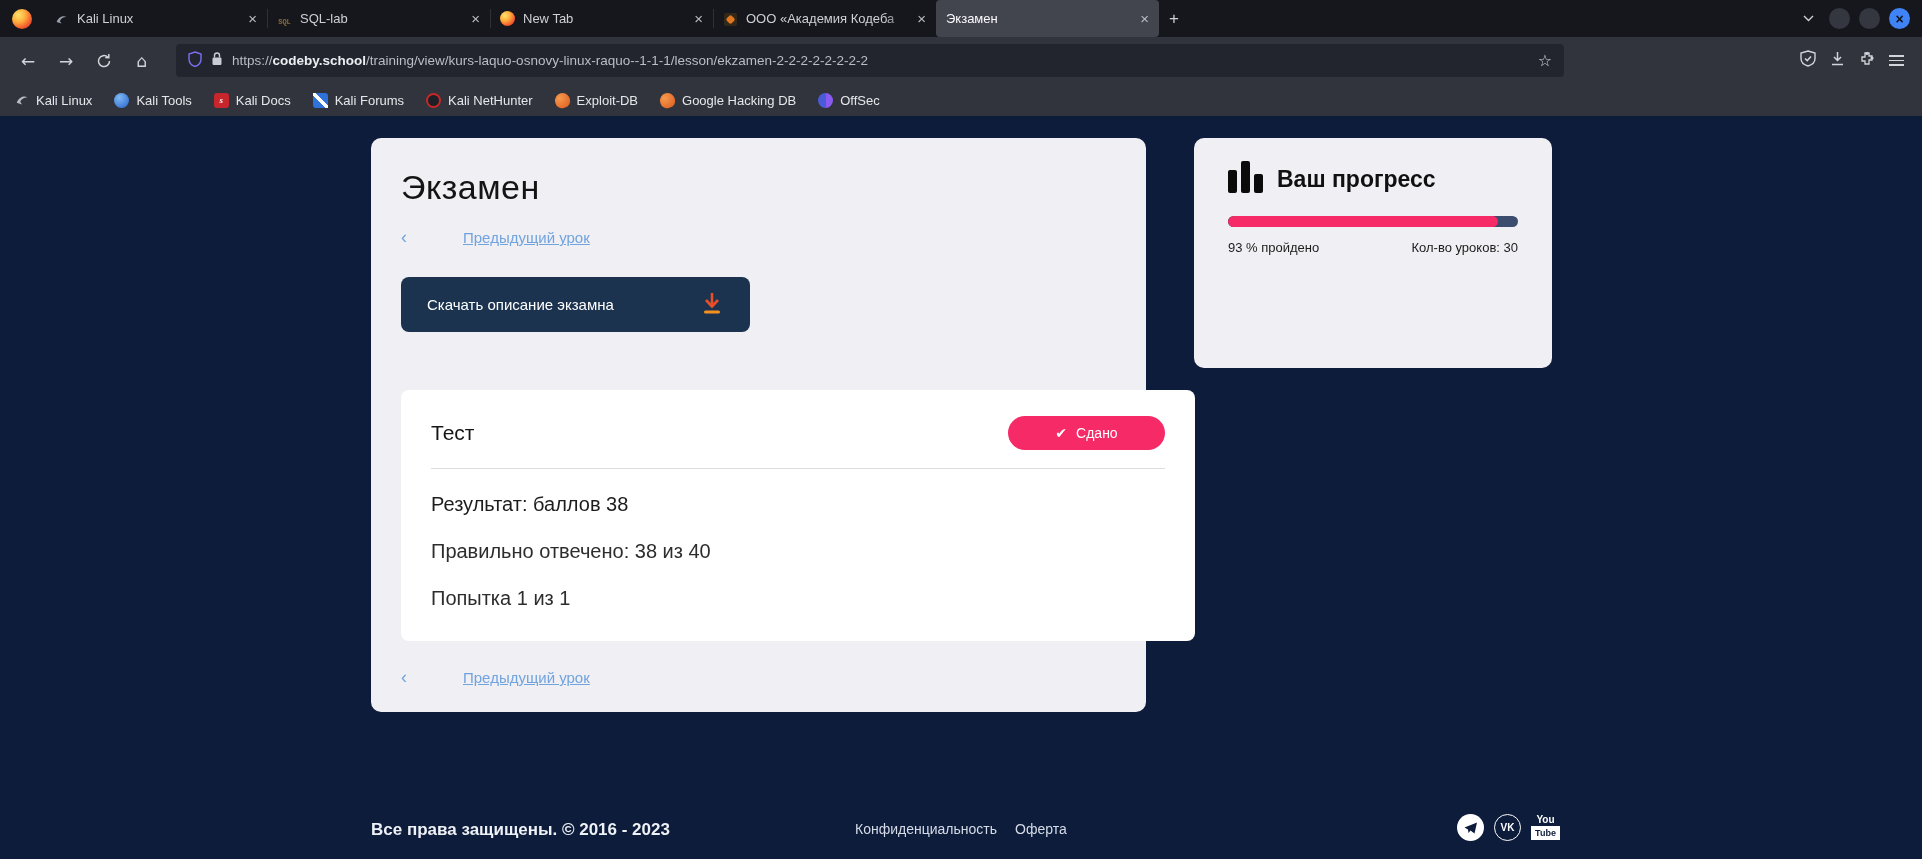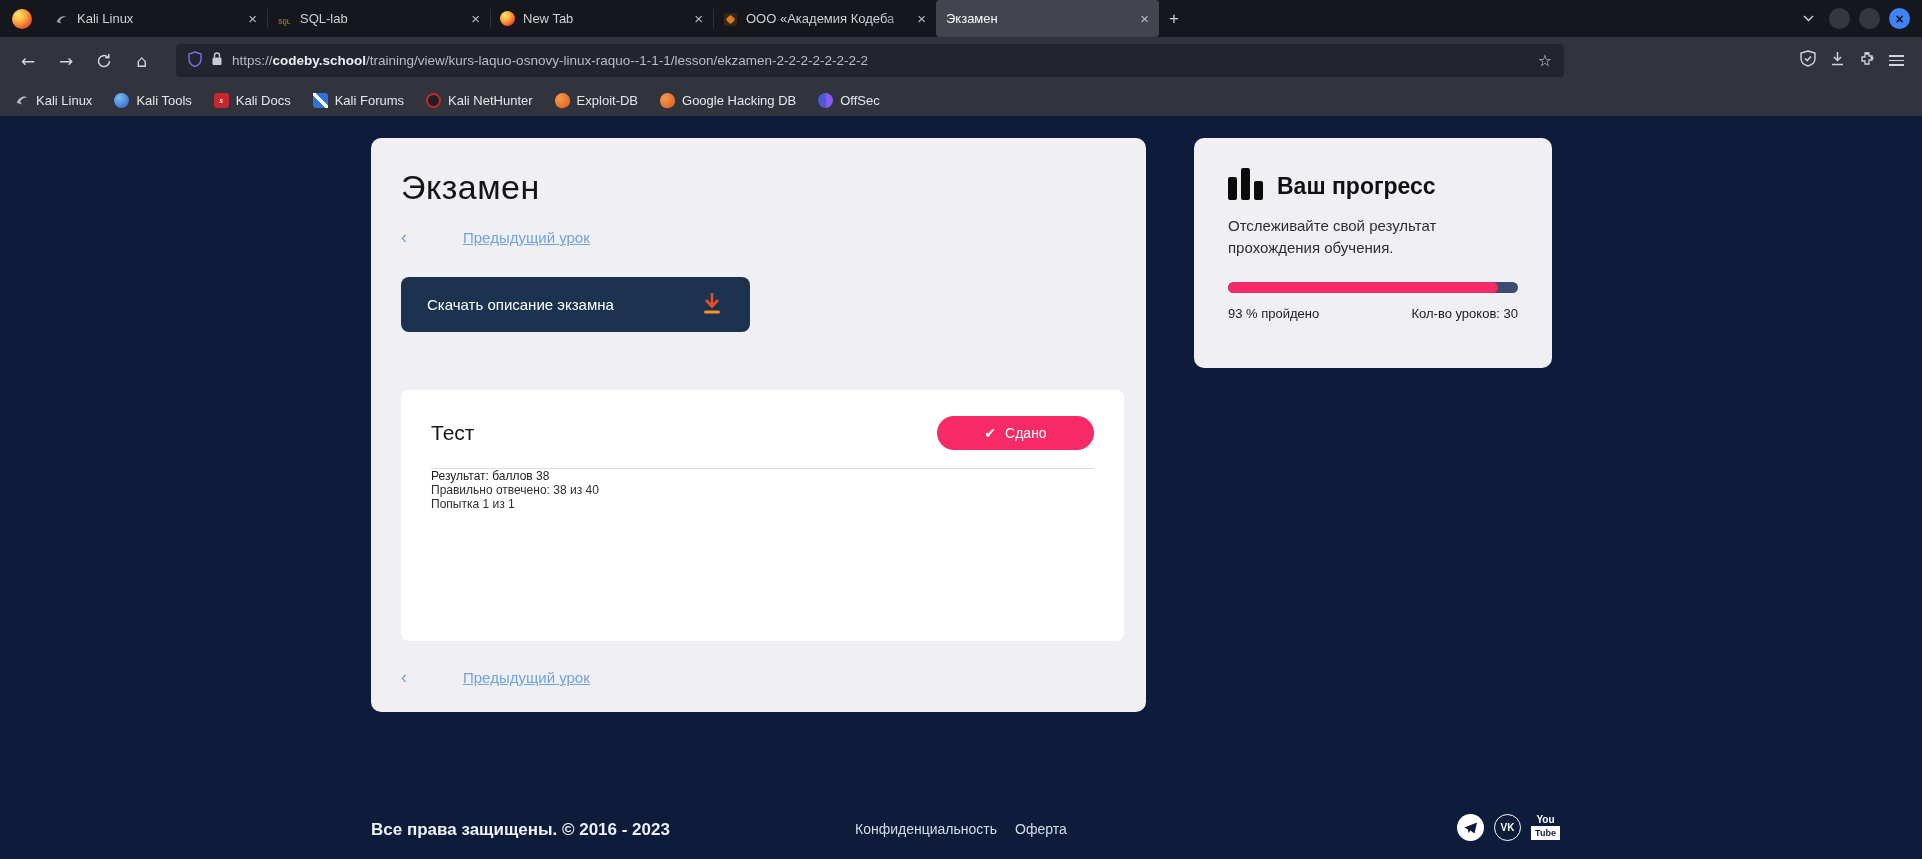--- a/index.html
+++ b/index.html
@@ -56,31 +56,31 @@
   .content { position:relative; width:1922px; height:743px; background:#0d1c3a; }
   .card { position:absolute; background:#f0eff3; border-radius:10px; }
   .main-card { left:371px; top:22px; width:775px; height:574px; padding:30px; }
   .page-title { font-size:34px; font-weight:400; color:#141414; letter-spacing:0.5px; }
   .prev-link { display:inline-flex; align-items:center; gap:9px; color:#71a4de; font-size:15px; cursor:pointer; }
   .prev-link .chev { font-size:18px; text-decoration:none; }
   .prev-link .lbl { text-decoration:underline;margin-left:47px; }
   .prev-top { margin-top:20px; }
   .dl-btn { margin-top:29px; width:349px; height:55px; background:#1c3350; border:none; border-radius:8px;
     display:flex; align-items:center; justify-content:space-between; padding:0 26px; color:#fff; font-size:15px; cursor:pointer; font-family:"Liberation Sans", sans-serif; }
-  .test-card { margin-top:58px; width:723px; height:251px; background:#fff; border-radius:8px; padding:26px 30px; }
+  .test-card { margin-top:58px; width:794px; height:251px; background:#fff; border-radius:8px; padding:26px 30px; }
   .test-head { display:flex; align-items:center; justify-content:space-between; }
   .test-title { font-size:21px; color:#161616; }
   .badge { width:157px; height:34px; border-radius:17px; background:#f52a66; border:none; color:#fff; font-size:14px;
     display:flex; align-items:center; justify-content:center; gap:9px; cursor:pointer; font-family:"Liberation Sans", sans-serif; }
   .divider { margin-top:18px; height:1px; background:#ddddde; }
-  .result-line { font-size:12px; color:#2d2d2d; }
+  .result-line { margin-top:24px; font-size:20px; color:#2d2d2d; }
   .result-line.first { font-weight:500; color:#1d1d1d; }
   .prev-bottom { margin-top:26px; }
 
-  .progress-card { left:1194px; top:22px; width:358px; height:230px; padding:30px 34px; }
+  .progress-card { left:1194px; top:22px; width:358px; height:230px; padding:23px 34px; }
   .prog-head { display:flex; align-items:flex-end; gap:14px; }
   .bars { display:flex; align-items:flex-end; gap:4px; }
   .bars i { display:block; width:9px; background:#0b0b0b; border-radius:2px; }
   .bars .b1 { height:23px; } .bars .b2 { height:32px; } .bars .b3 { height:19px; }
   .prog-title { font-size:23px; font-weight:bold; color:#101010; }
   .prog-desc { margin-top:15px; font-size:15px; line-height:1.45; color:#2e2e2e; width:230px; }
   .prog-bar { margin-top:23px; height:11px; border-radius:6px; background:#3c4c6e; overflow:hidden; }
   .prog-fill { height:100%; background:#f52a66; border-radius:6px; }
   .prog-labels { margin-top:13px; display:flex; justify-content:space-between; font-size:13px; color:#1c1c1c; }
 
@@ -289,21 +289,20 @@
 
     <div class="card progress-card">
       <div class="prog-head">
         <span class="bars">
             <i class="b1"></i>
             <i class="b2"></i>
             <i class="b3"></i>
           </span>
         <span class="prog-title">Ваш прогресс</span>
       </div>
-      <div class="prog-desc">Отслеживайте свой результат прохождения обучения.</div>
       <div class="prog-bar">
         <div class="prog-fill" style="width: 93%;"></div>
       </div>
       <div class="prog-labels">
         <span>93 % пройдено</span>
         <span>Кол-во уроков: 30</span>
       </div>
     </div>
 
     <div class="footer">

